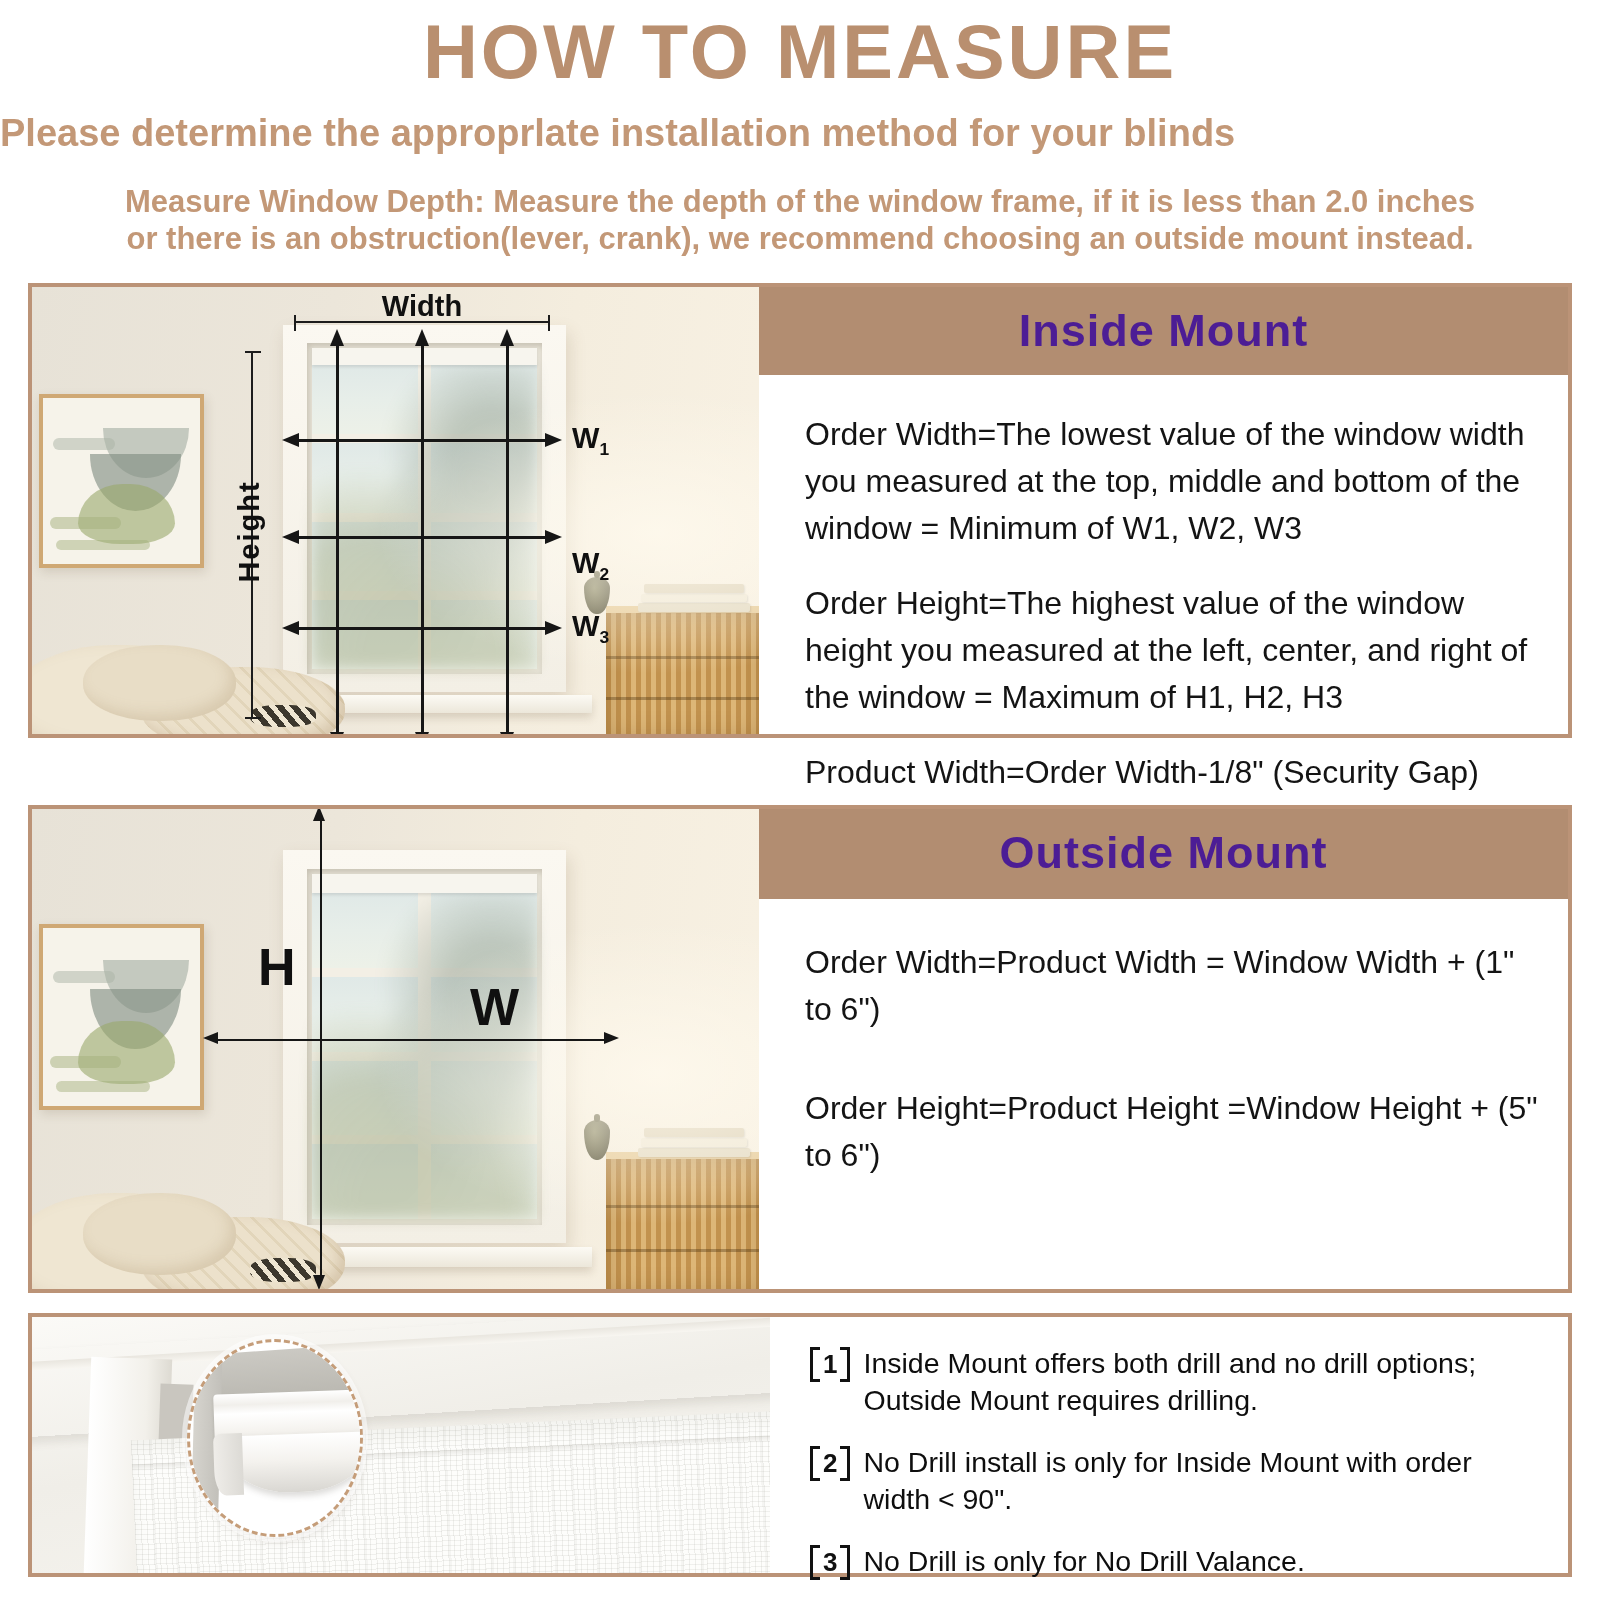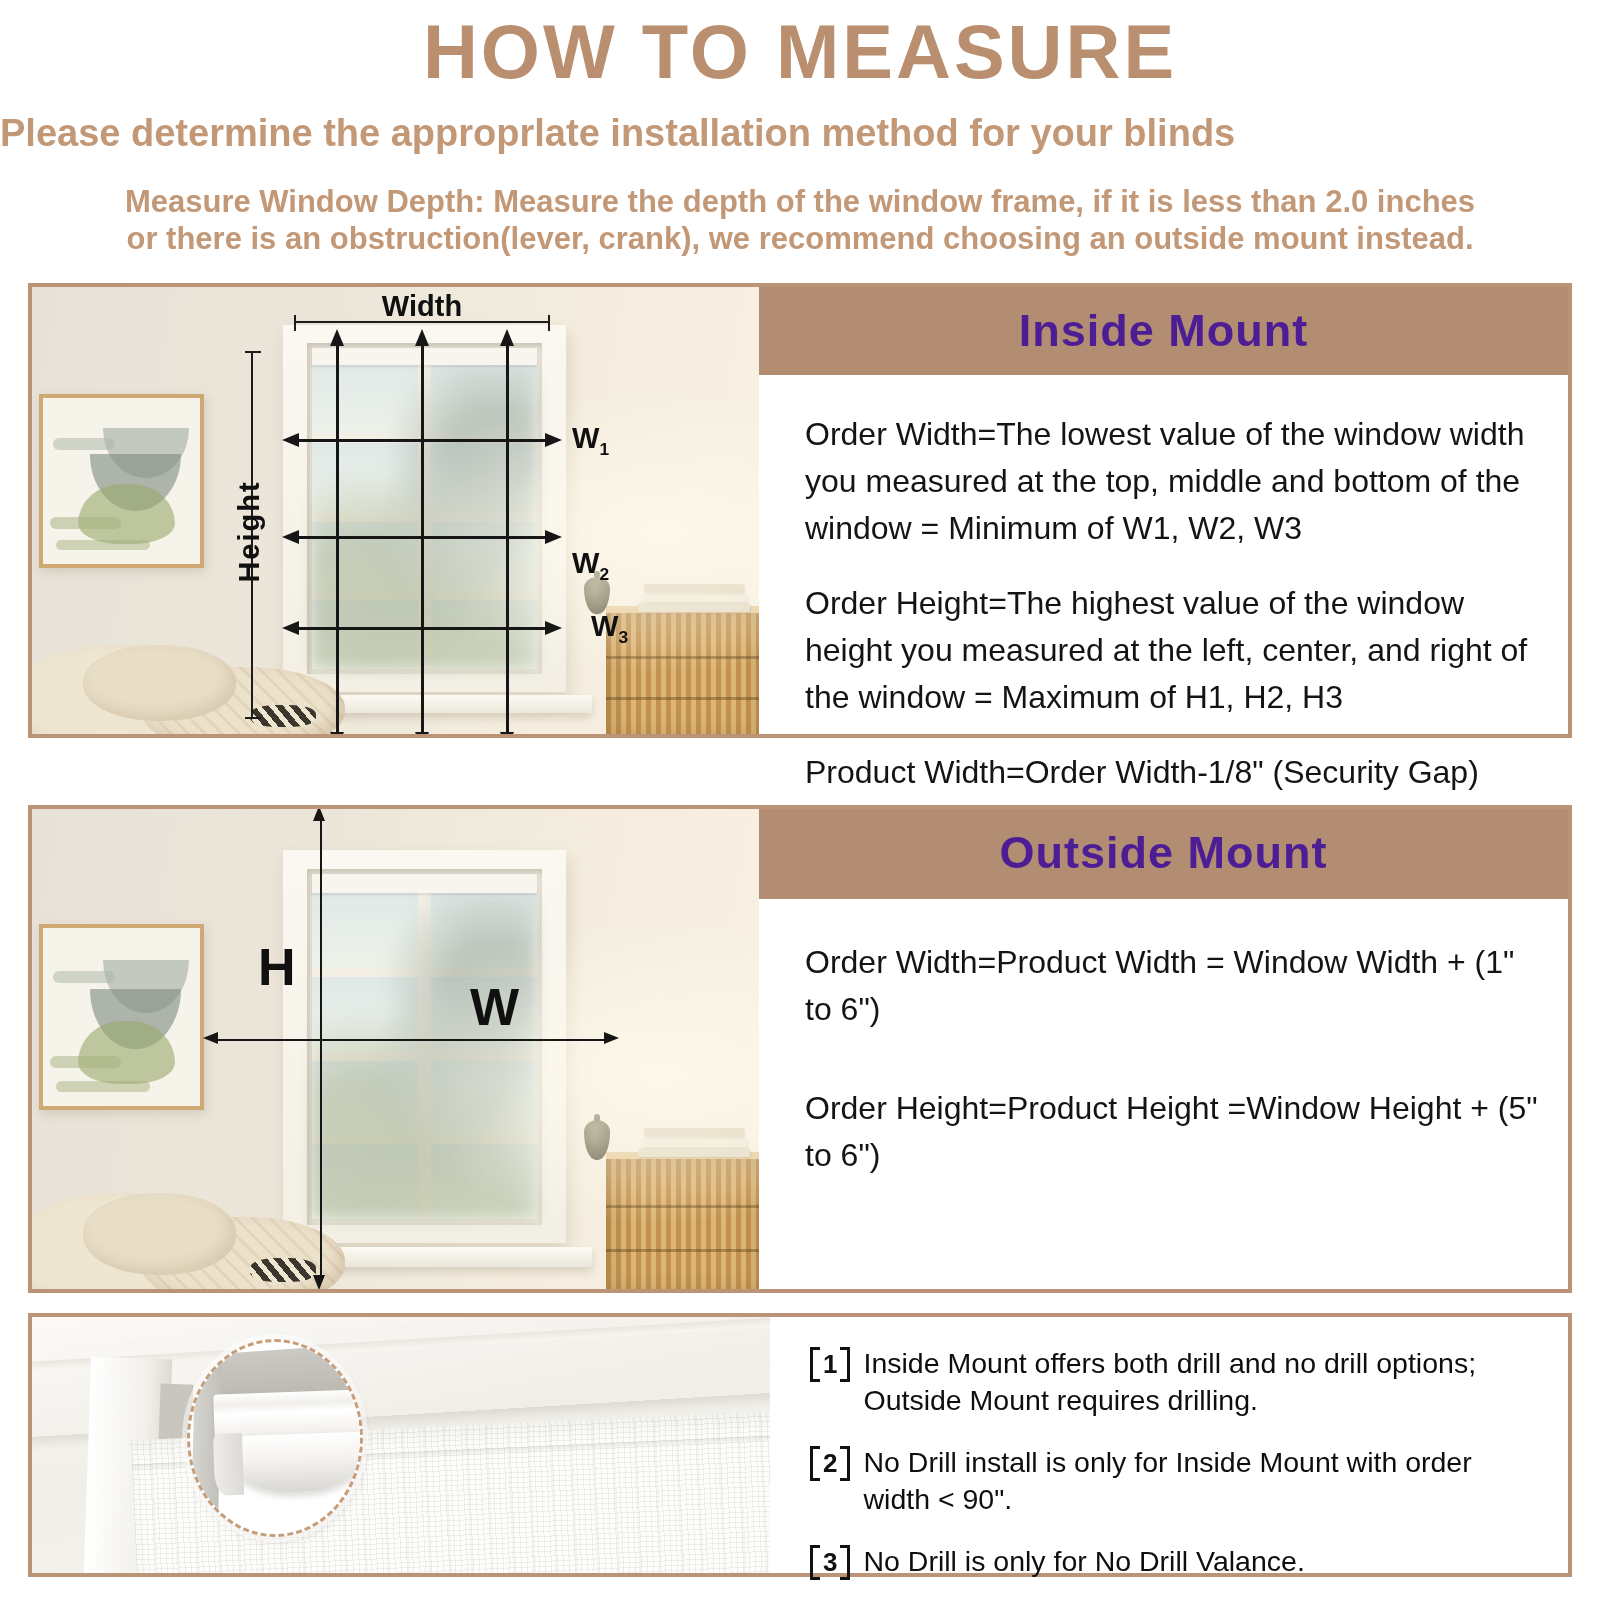--- a/index.html
+++ b/index.html
@@ -127,21 +127,21 @@
   .thin.harrow::after{right:-13px;border-left-width:15px;border-top-width:6.5px;border-bottom-width:6.5px;}
   .thin.varrow::before{top:-13px;border-bottom-width:15px;border-left-width:6.5px;border-right-width:6.5px;}
   .thin.varrow::after{bottom:-13px;border-top-width:15px;border-left-width:6.5px;border-right-width:6.5px;}
 
   
   .wlabel{left:262px;top:3px;width:256px;text-align:center;font-weight:600;}
   .dimw{left:262px;top:34px;width:256px;}
   .dimh{left:219px;top:64px;height:368px;}
   .hlabel{left:152px;top:228px;width:130px;text-align:center;transform:rotate(-90deg);letter-spacing:2px;font-weight:600;}
   .wa{left:265px;width:250px;} .wa1{top:152px;} .wa2{top:249px;} .wa3{top:340px;}
-  .wl{left:540px;} .wl1{top:135px;} .wl2{top:232px;margin-top:28px;} .wl3{top:323px;margin-left:19px;}
+  .wl{left:540px;} .wl1{top:135px;} .wl2{top:232px;margin-top:28px;} .wl3{top:323px;}
   .ha{top:57px;height:390px;} .ha1{left:304px;} .ha2{left:389px;} .ha3{left:474px;}
   .hl{width:44px;text-align:center;top:453px;} .hl1{left:284px;} .hl2{left:369px;} .hl3{left:454px;}
 
   
   .hbig{left:288px;top:10px;height:458px;}
   .Hlab{left:226px;top:128px;font-size:52px;}
   .wbig{left:184px;top:230px;width:390px;}
   .Wlab{left:438px;top:168px;font-size:52px;}
 
   

